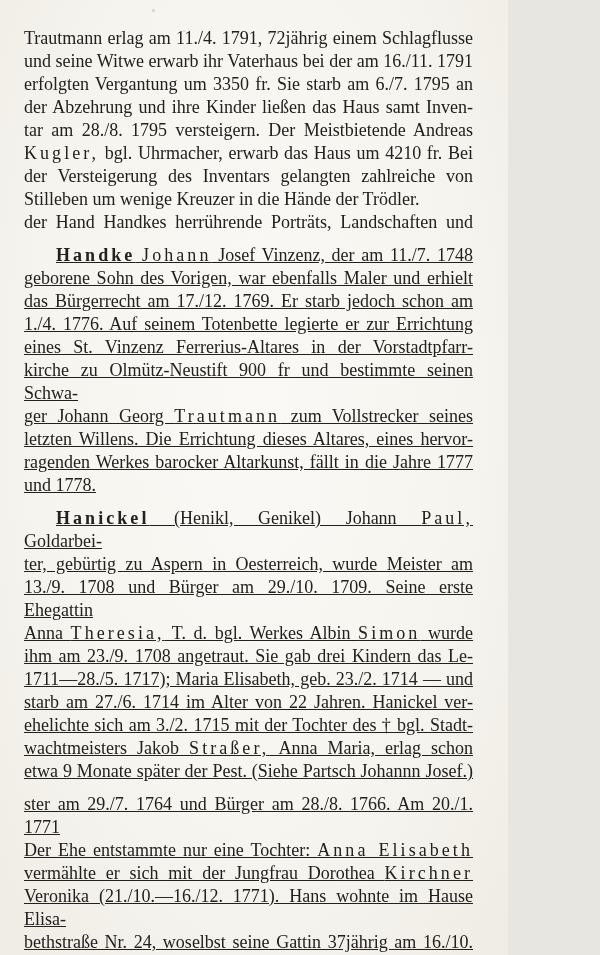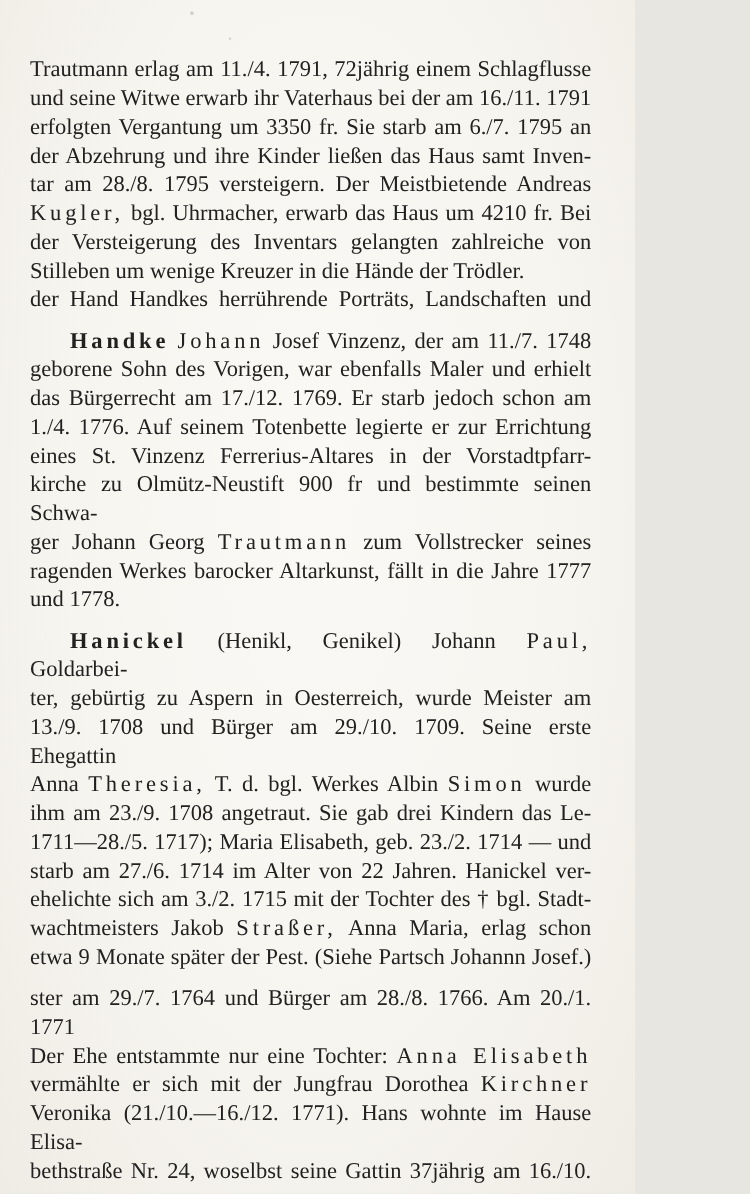--- a/index.html
+++ b/index.html
@@ -5,29 +5,29 @@
   html, body {
     margin: 0;
     padding: 0;
     background: #e8e6e1;
   }
   .page {
     position: relative;
     width: 508px;
     height: 955px;
     box-sizing: border-box;
-    padding: 44px 35px 0 24px;
+    padding: 27px 35px 0 24px;
     background: radial-gradient(ellipse at 50% 42%, #faf9f5 0%, #f7f5f0 55%, #efece5 100%);
     font-family: "Liberation Serif", "DejaVu Serif", serif;
     color: #222120;
     overflow: hidden;
   }
   .text-block { width: 100%; }
   .paragraph { margin: 0; }
-  .paragraph + .paragraph { margin-top: 10px; }
+  .paragraph + .paragraph { margin-top: 10px; text-decoration: underline; }
   .line {
     font-size: 18px;
     line-height: 23px;
     text-align: justify;
     text-align-last: justify;
     white-space: normal;
   }
   .line.short { text-align-last: left; }
   .line.indent { text-indent: 32px; }
   .seg { }
@@ -68,20 +68,21 @@
         <div class="line"><span class="seg">der Hand Handkes herrührende Porträts, Landschaften und</span></div>
       </div>
       <div class="paragraph">
         <div class="line indent"><span class="seg bold sperr">Handke</span><span class="seg"> </span><span class="seg sperr">Johann</span><span class="seg"> Josef Vinzenz, der am 11./7. 1748</span></div>
         <div class="line"><span class="seg">geborene Sohn des Vorigen, war ebenfalls Maler und erhielt</span></div>
         <div class="line"><span class="seg">das Bürgerrecht am 17./12. 1769. Er starb jedoch schon am</span></div>
         <div class="line"><span class="seg">1./4. 1776. Auf seinem Totenbette legierte er zur Errichtung</span></div>
         <div class="line"><span class="seg">eines St. Vinzenz Ferrerius-Altares in der Vorstadtpfarr-</span></div>
         <div class="line"><span class="seg">kirche zu Olmütz-Neustift 900 fr und bestimmte seinen Schwa-</span></div>
         <div class="line"><span class="seg">ger Johann Georg </span><span class="seg sperr">Trautmann</span><span class="seg"> zum Vollstrecker seines</span></div>
+        <div class="line"><span class="seg">letzten Willens. Die Errichtung dieses Altares, eines hervor-</span></div>
         <div class="line"><span class="seg">ragenden Werkes barocker Altarkunst, fällt in die Jahre 1777</span></div>
         <div class="line short"><span class="seg">und 1778.</span></div>
       </div>
       <div class="paragraph">
         <div class="line indent"><span class="seg bold sperr">Hanickel</span><span class="seg"> (Henikl, Genikel) Johann </span><span class="seg sperr">Paul,</span><span class="seg"> Goldarbei-</span></div>
         <div class="line"><span class="seg">ter, gebürtig zu Aspern in Oesterreich, wurde Meister am</span></div>
         <div class="line"><span class="seg">13./9. 1708 und Bürger am 29./10. 1709. Seine erste Ehegattin</span></div>
         <div class="line"><span class="seg">Anna </span><span class="seg sperr">Theresia,</span><span class="seg"> T. d. bgl. Werkes Albin </span><span class="seg sperr">Simon</span><span class="seg"> wurde</span></div>
         <div class="line"><span class="seg">ihm am 23./9. 1708 angetraut. Sie gab drei Kindern das Le-</span></div>
         <div class="line"><span class="seg">1711—28./5. 1717); Maria Elisabeth, geb. 23./2. 1714 — und</span></div>

